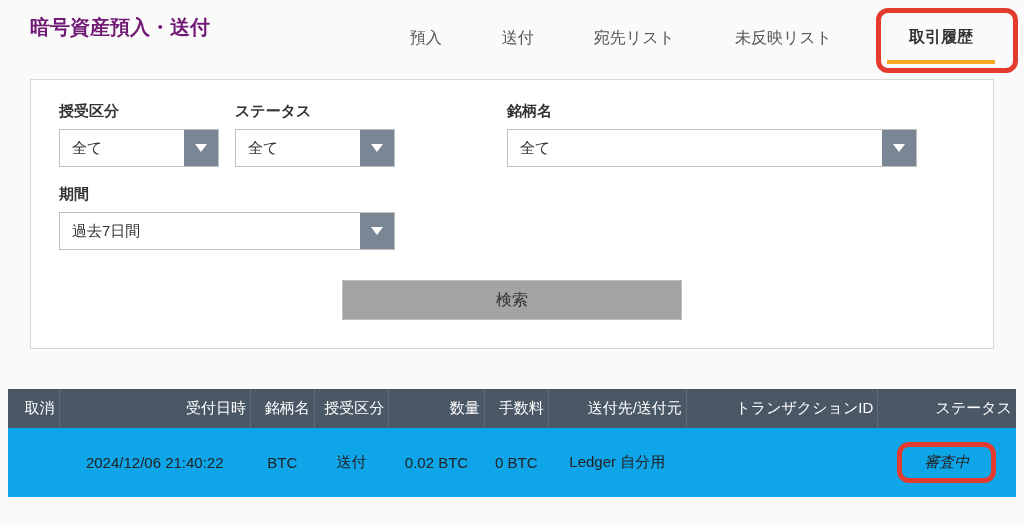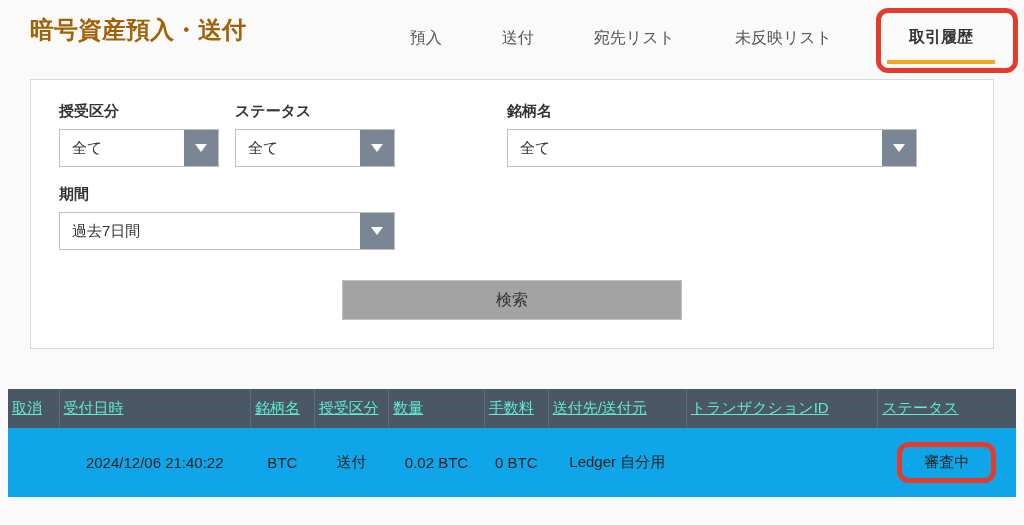--- a/index.html
+++ b/index.html
@@ -10,23 +10,23 @@
     font-size: 14px;
     color: #333;
   }
   .top-row {
     display: flex;
     align-items: flex-start;
     padding: 8px 6px 0 6px;
   }
   .title-block {
     padding: 6px 0 0 24px;
-    font-size: 24px;
+    font-size: 20px;
     font-weight: 700;
-    color: #a16207;
+    color: #701a75;
     flex: 0 0 auto;
     width: 340px;
   }
   .tabs {
     display: flex;
     flex: 1 1 auto;
     justify-content: flex-end;
     align-items: center;
     gap: 16px;
   }
@@ -115,42 +115,42 @@
 
   .results {
     margin: 40px 8px 0 8px;
   }
   table.rt {
     width: 100%;
     border-collapse: collapse;
   }
   table.rt th {
     background: #4a5866;
-    color: #5eead4;
+    color: #ffffff;
     font-weight: 500;
     font-size: 15px;
     padding: 10px 4px;
-    text-align: left;
+    text-align: right;
     border-right: 1px solid #5e6b78;
-    text-decoration: underline;
   }
   table.rt th:last-child { border-right: none; }
   table.rt td {
     padding: 14px 6px;
     text-align: center;
     font-size: 15px;
     color: #222;
     background: #0ea5e9;
   }
   .status-cell-wrap {
     display: inline-block;
     border: 5px solid #e33b2e;
     border-radius: 12px;
     padding: 6px 22px;
     font-weight: 500;
+    font-style: italic;
   }
   .col-cancel { width: 48px; }
   .col-date   { width: 180px; }
   .col-symbol { width: 60px; }
   .col-side   { width: 70px; }
   .col-qty    { width: 90px; }
   .col-fee    { width: 60px; }
   .col-dest   { width: 130px; }
   .col-txid   { width: 180px; }
   .col-status { width: 130px; }

